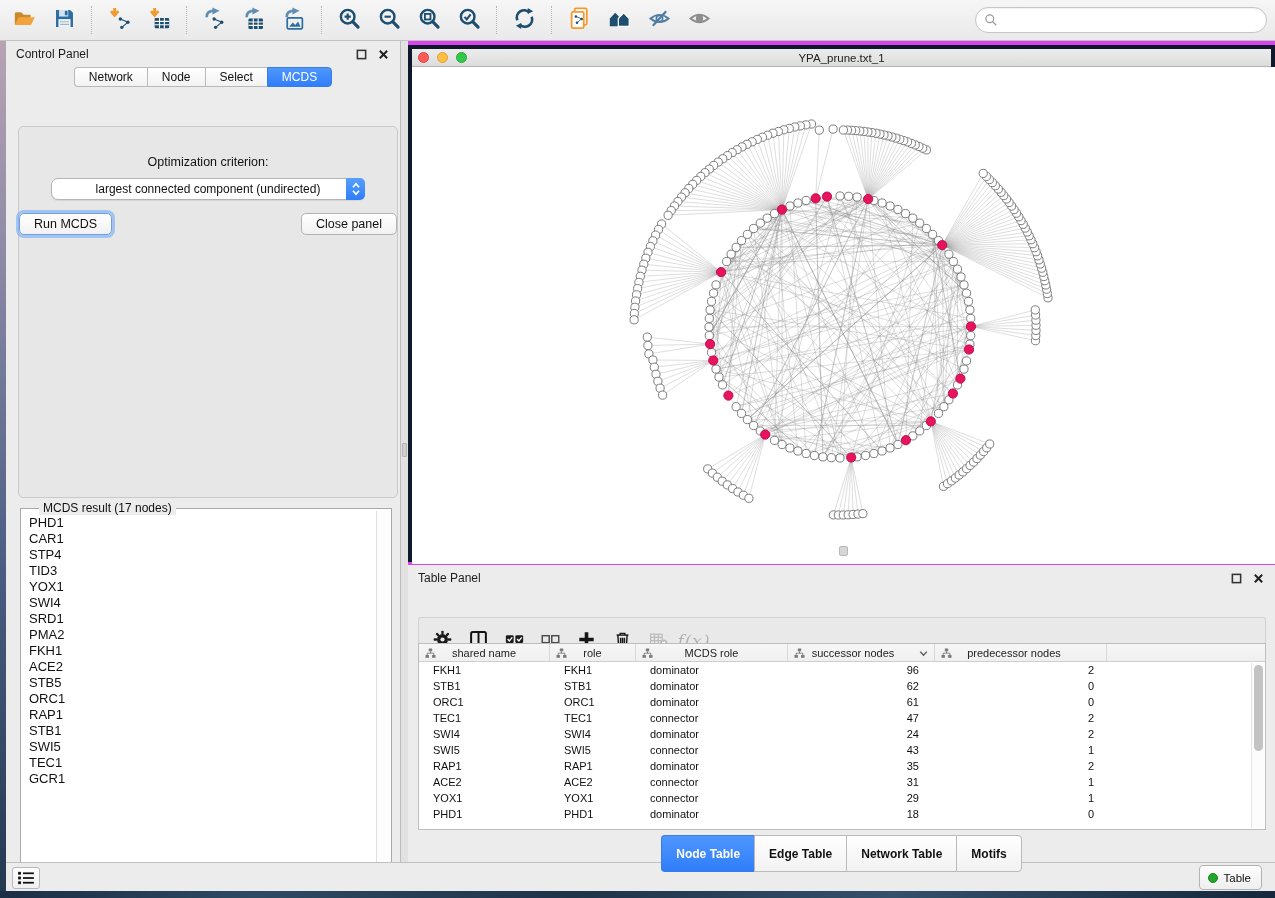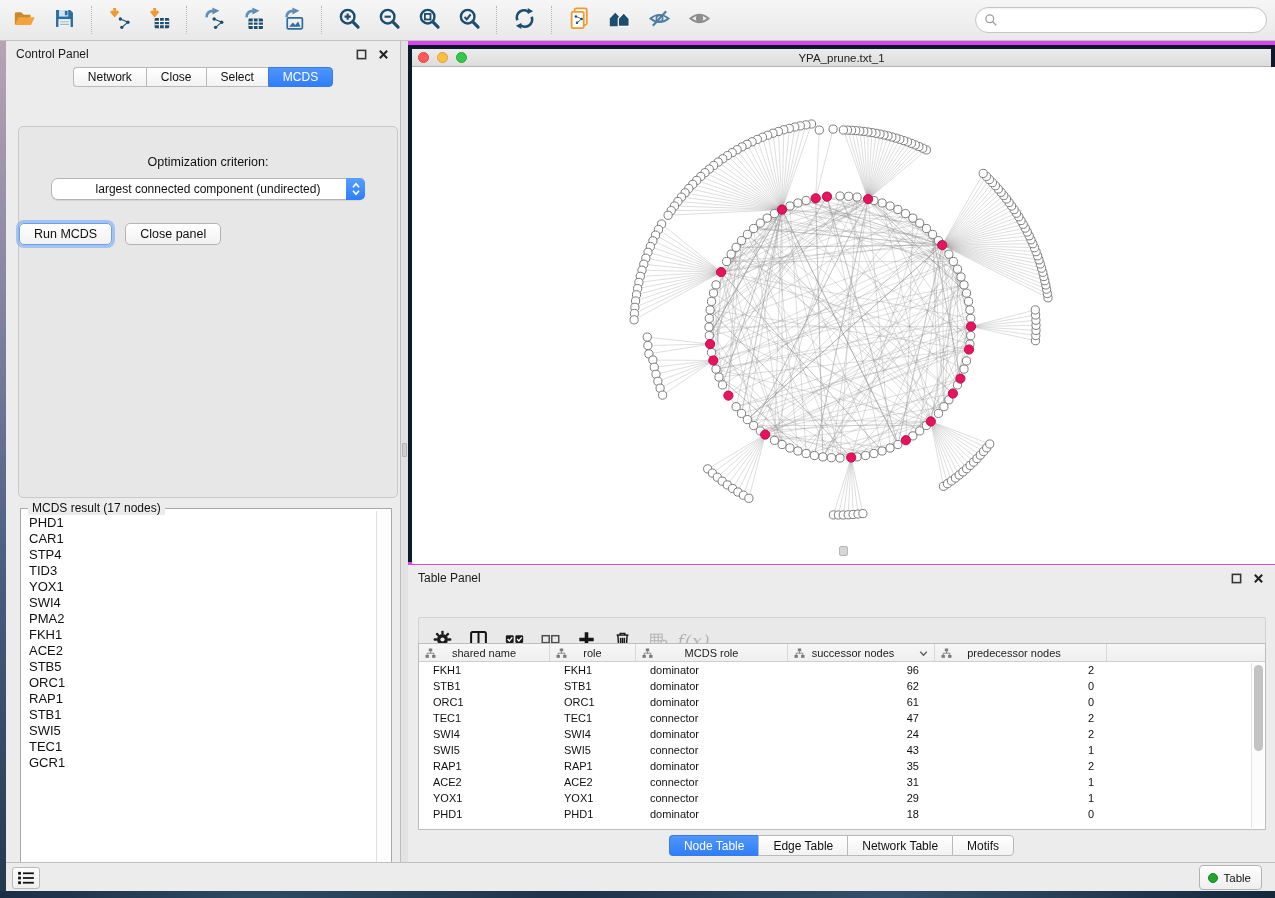--- a/index.html
+++ b/index.html
@@ -45,29 +45,29 @@
   .seg.active { background:linear-gradient(#4f97fd,#2f7dfa); color:#fff; border-color:#3a7ce0; }
   .cp-inner { position:absolute; left:12px; top:85px; width:380px; height:372px;
     background:#e7e7e7; border:1px solid #c9c9c9; border-radius:5px; z-index:1; }
   .opt-label { text-align:center; margin-top:28px; font-size:12.5px; color:#111; }
   .dropdown { position:relative; margin:9px auto 0; width:314px; height:22px; background:#fff;
     border:1px solid #b4b4b4; border-radius:7px; display:flex; align-items:center; cursor:pointer;
     box-shadow:0 1px 1px rgba(0,0,0,.08); }
   .dropdown .dd-text { flex:1; text-align:center; font-size:12px; color:#111; padding-left:18px; }
   .dd-cap { width:19px; height:22px; margin:-1px -1px -1px 0; background:linear-gradient(#57a0fd,#2f7dfa);
     border-radius:0 5px 5px 0; display:flex; align-items:center; justify-content:center; }
-  .btn-row { display:flex; justify-content:flex-start; gap:13px; margin-top:23px; }
+  .btn-row { display:flex; justify-content:space-between; margin-top:13px; }
   .mac-btn { height:22px; padding:0 14px; font-size:12.5px; color:#111;
     background:linear-gradient(#ffffff,#f1f1f1); border:1px solid #b4b4b4; border-radius:5px; cursor:pointer;
     font-family:inherit; }
   .mac-btn.focused { box-shadow:0 0 0 3px rgba(105,165,245,.55); border-color:#6f9fe8; }
 
   .result-box { position:absolute; left:14px; top:467px; width:372px; height:371px;
     border:1px solid #a9a9a9; background:#fff; }
-  .result-legend { position:absolute; top:-8px; left:7px; background:#ececec; padding:0 4px;
+  .result-legend { position:absolute; top:-8px; left:18px; background:#ececec; padding:0 4px;
     font-size:12px; color:#111; }
   .mcds-list { position:absolute; left:2px; top:6px; right:16px; bottom:2px; overflow:hidden; }
   .mcds-item { font-size:13px; color:#111; height:16px; line-height:16px; padding-left:6px; cursor:default; }
   .mcds-scroll { position:absolute; top:2px; right:2px; bottom:2px; width:13px; background:#fdfdfd;
     border-left:1px solid #e0e0e0; }
 
   
   .v-splitter { position:absolute; left:401px; top:41px; width:7px; height:821px; background:#e2e2e2; cursor:col-resize; }
   .v-grip { position:absolute; left:1px; top:402px; width:5px; height:14px; background:#cfcfcf;
     border:1px solid #b5b5b5; border-radius:1px; }
@@ -106,21 +106,21 @@
   .tbody .tr { display:flex; height:16px; cursor:default; }
   .td { font-size:11px; color:#111; line-height:16px; white-space:nowrap; overflow:hidden; }
   .td.left { padding-left:14px; text-align:left; }
   .td.right { text-align:right; }
   .c0 { width:131px; } .c1 { width:86px; } .c2 { width:152px; }
   .c3 { width:147px; padding-right:16px; } .c4 { width:172px; padding-right:13px; } .cf { flex:1; border-right:none; }
   .tp-scroll { position:absolute; right:1px; top:19px; bottom:1px; width:13px; background:#fcfcfc;
     border-left:1px solid #e4e4e4; }
   .tp-thumb { position:absolute; left:2px; top:2px; width:9px; height:86px; background:#c3c3c3; border-radius:5px; }
   .tp-tabs { position:absolute; left:0; right:0; top:270px; display:flex; justify-content:center; }
-  .tp-tabs .seg { font-size:12px; height:21px; }
+  .tp-tabs .seg { font-size:12px; height:37px;font-weight:bold; }
 
   
   .status-bar { position:absolute; left:6px; top:862px; width:1269px; height:29px; background:#ececec;
     border-top:1px solid #c0c0c0; }
   .status-left-btn { position:absolute; left:6px; top:4px; width:28px; height:22px;
     background:linear-gradient(#fdfdfd,#f0f0f0); border:1px solid #b9b9b9; border-radius:3px;
     display:flex; align-items:center; justify-content:center; cursor:pointer; }
   .memory-btn { position:absolute; right:13px; top:2px; height:25px; padding:0 10px 0 8px;
     background:linear-gradient(#fdfdfd,#efefef); border:1px solid #b3b3b3; border-radius:4px;
     display:flex; align-items:center; gap:6px; font-size:11.5px; color:#111; cursor:pointer; font-family:inherit; }
@@ -308,21 +308,21 @@
         </button>
         <button class="win-icon-btn">
           <svg width="11" height="11" viewBox="0 0 12 12">
               <path d="M2 2 L10 10 M10 2 L2 10" stroke="#222" stroke-width="2.2"></path>
             </svg>
         </button>
       </span>
     </div>
     <div class="seg-tabs" id="cp-tabs">
         <button class="seg">Network</button>
-        <button class="seg">Close</button>
+        <button class="seg">Node</button>
         <button class="seg">Select</button>
         <button class="seg active">MCDS</button>
       </div>
     <div class="cp-inner">
       <div class="opt-label">Optimization criterion:</div>
       <div class="dropdown">
         <span class="dd-text">largest connected component (undirected)</span>
         <span class="dd-cap">
           <svg width="10" height="14" viewBox="0 0 10 14">
               <path d="M2 5.2 L5 1.8 L8 5.2" fill="none" stroke="#fff" stroke-width="1.7"></path>
@@ -337,20 +337,21 @@
     </div>
     <div class="result-box">
       <span class="result-legend">MCDS result (17 nodes)</span>
       <div class="mcds-list" id="mcds-list">
           <div class="mcds-item">PHD1</div>
           <div class="mcds-item">CAR1</div>
           <div class="mcds-item">STP4</div>
           <div class="mcds-item">TID3</div>
           <div class="mcds-item">YOX1</div>
           <div class="mcds-item">SWI4</div>
+          <div class="mcds-item">SRD1</div>
           <div class="mcds-item">PMA2</div>
           <div class="mcds-item">FKH1</div>
           <div class="mcds-item">ACE2</div>
           <div class="mcds-item">STB5</div>
           <div class="mcds-item">ORC1</div>
           <div class="mcds-item">RAP1</div>
           <div class="mcds-item">STB1</div>
           <div class="mcds-item">SWI5</div>
           <div class="mcds-item">TEC1</div>
           <div class="mcds-item">GCR1</div>

